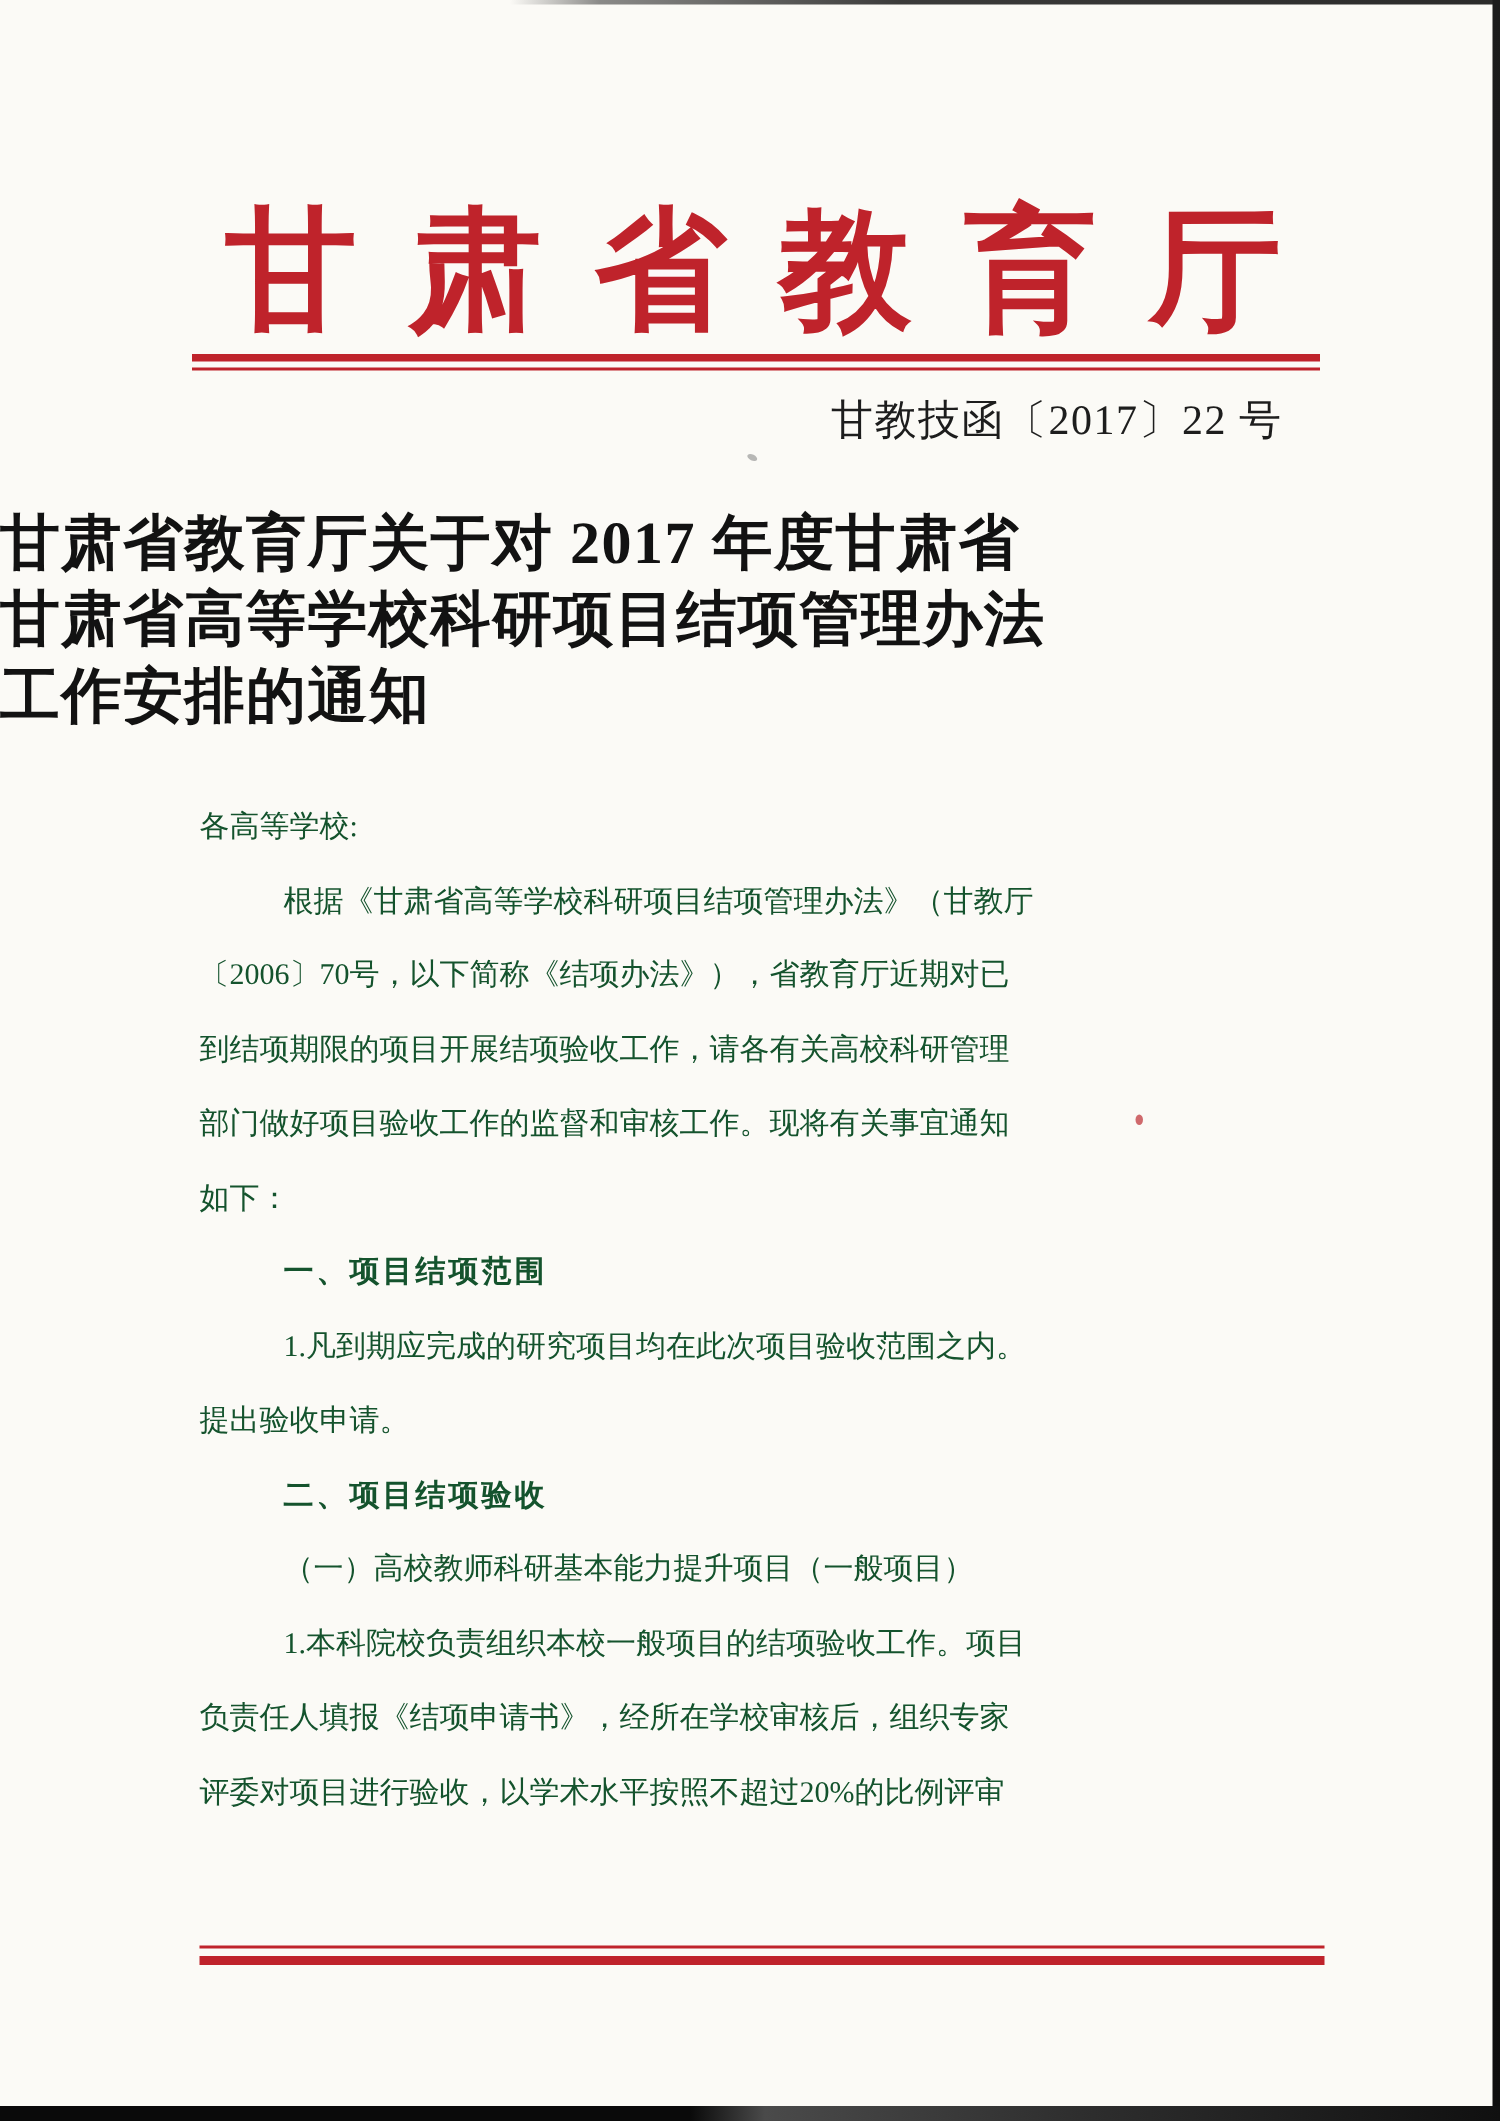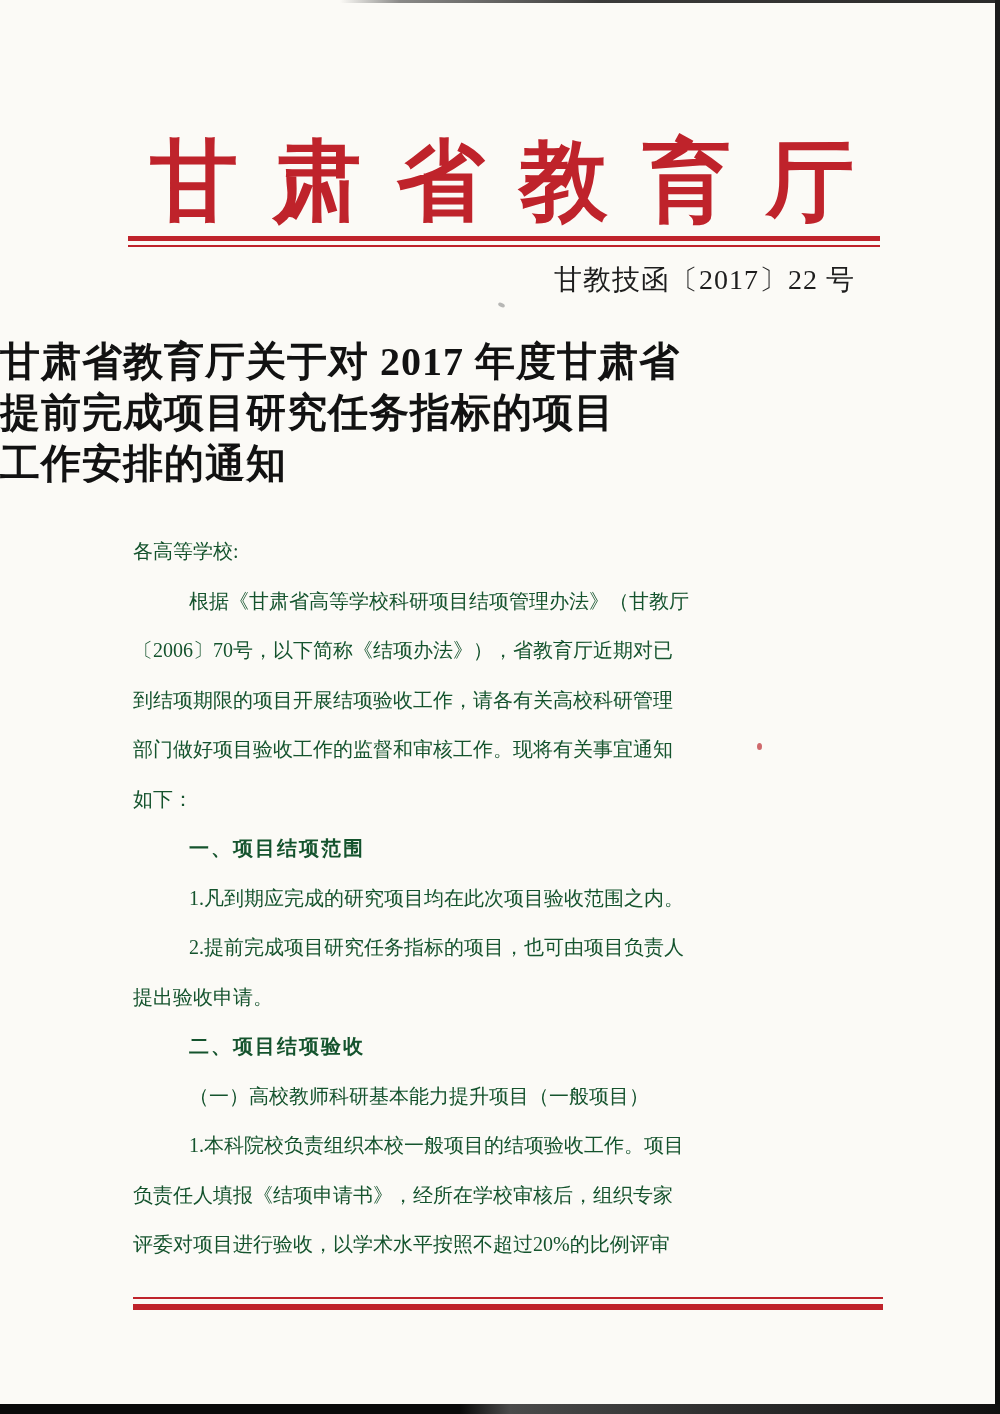--- a/index.html
+++ b/index.html
@@ -103,34 +103,33 @@
       <span>厅</span>
     </div>
 
   <div class="rule-top-thick"></div>
   <div class="rule-top-thin"></div>
 
   <div class="doc-number">甘教技函〔2017〕22 号</div>
 
   <div class="title">
     <div>甘肃省教育厅关于对 2017 年度甘肃省</div>
-    <div>提前完成项目研究任务指标的项目</div>
+    <div>甘肃省高等学校科研项目结项管理办法</div>
     <div>工作安排的通知</div>
   </div>
 
   <div class="body-text" id="body-lines">
       <div class="line">各高等学校:</div>
       <div class="line indent">根据《甘肃省高等学校科研项目结项管理办法》（甘教厅</div>
       <div class="line">〔2006〕70号，以下简称《结项办法》），省教育厅近期对已</div>
       <div class="line">到结项期限的项目开展结项验收工作，请各有关高校科研管理</div>
       <div class="line">部门做好项目验收工作的监督和审核工作。现将有关事宜通知</div>
       <div class="line">如下：</div>
       <div class="line indent bold">一、项目结项范围</div>
       <div class="line indent">1.凡到期应完成的研究项目均在此次项目验收范围之内。</div>
-      <div class="line indent">2.提前完成项目研究任务指标的项目，也可由项目负责人</div>
       <div class="line">提出验收申请。</div>
       <div class="line indent bold">二、项目结项验收</div>
       <div class="line indent">（一）高校教师科研基本能力提升项目（一般项目）</div>
       <div class="line indent">1.本科院校负责组织本校一般项目的结项验收工作。项目</div>
       <div class="line">负责任人填报《结项申请书》，经所在学校审核后，组织专家</div>
       <div class="line">评委对项目进行验收，以学术水平按照不超过20%的比例评审</div>
     </div>
 
   <div class="rule-bottom-thin"></div>
   <div class="rule-bottom-thick"></div>

